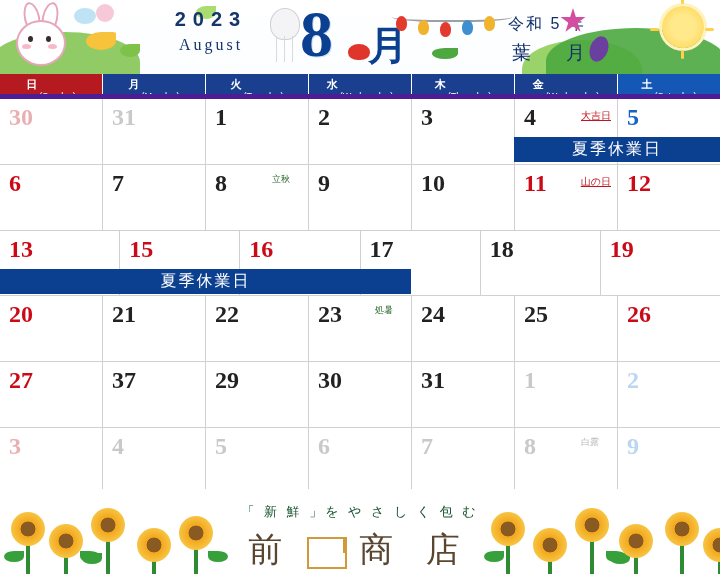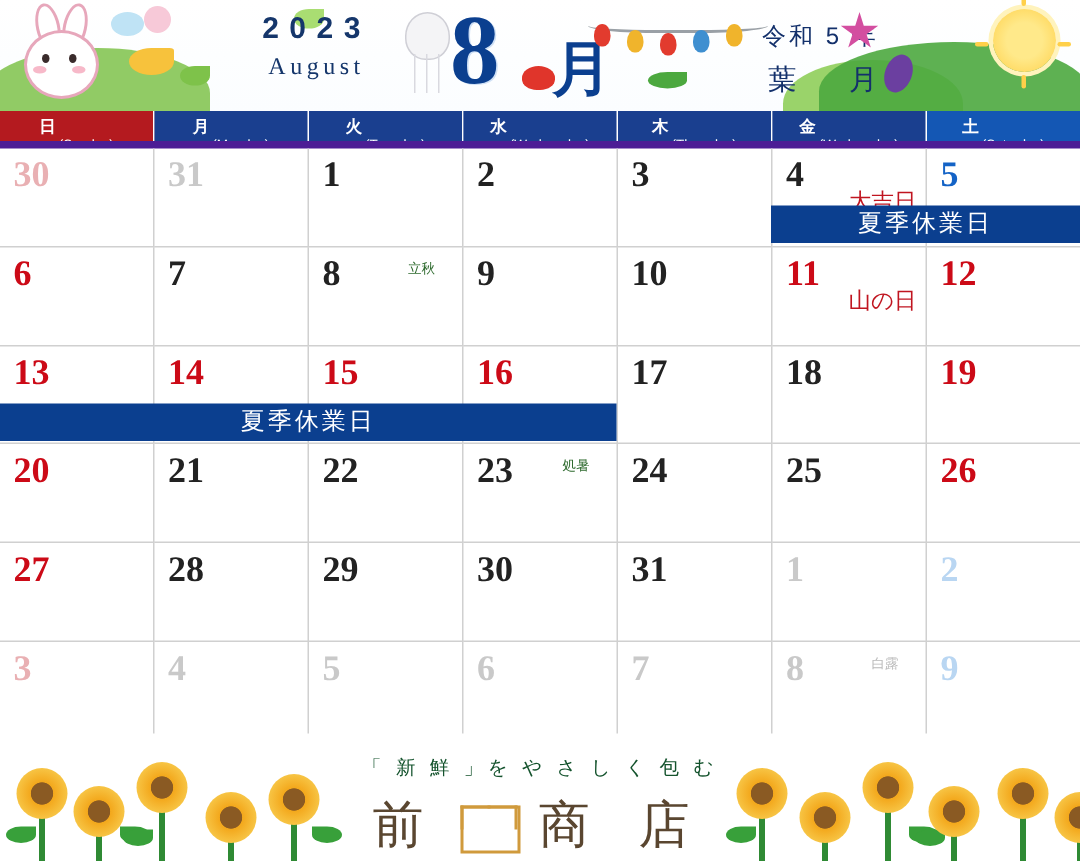--- a/index.html
+++ b/index.html
@@ -64,21 +64,21 @@
   .cell{position:relative;flex:1;border-right:1px solid #d0d0d0;border-bottom:1px solid #d0d0d0;box-sizing:border-box;}
   .cell:last-child{border-right:none;}
   .num{position:absolute;left:9px;top:5px;font-size:24px;font-weight:bold;font-family:"Liberation Serif",serif;}
   .sun-c{color:#cc0a17;}
   .sat-c{color:#1463c6;}
   .wd-c{color:#222;}
   .out-sun{color:#e9b0b3;}
   .out-sat{color:#b9d6f2;}
   .out-wd{color:#c9c9c9;}
   .note{position:absolute;right:18px;top:8px;font-size:9px;color:#2f6b2f;}
-  .note-red{position:absolute;right:6px;top:26px;font-size:15px;color:#c01520;}
+  .note-red{position:absolute;right:6px;top:10px;font-size:10px;color:#c01520;text-decoration:underline;}
 
   .holiday-bar{position:absolute;background:#0b3f8f;color:#fff;font-size:16px;
     display:flex;align-items:center;justify-content:center;letter-spacing:2px;}
 
   
   .footer{position:relative;width:720px;height:85px;background:#fff;overflow:hidden;}
   .tag{position:absolute;left:0;right:0;top:14px;text-align:center;font-size:13px;color:#14532d;letter-spacing:3px;}
   .shopline{position:absolute;left:0;right:0;top:38px;text-align:center;}
   .shopname{font-size:34px;letter-spacing:12px;color:#5a4630;font-family:"Liberation Serif",serif;vertical-align:middle;}
   .boxlogo{display:inline-block;width:40px;height:38px;vertical-align:middle;margin:0 8px;position:relative;}
@@ -235,23 +235,20 @@
       <div class="cell">
           <span class="num sun-c">12</span>
         </div>
     </div>
 
     <div class="row">
       <div class="cell">
           <span class="num sun-c">13</span>
         </div>
       <div class="cell">
-          <span class="num sun-c">14</span>
-        </div>
-      <div class="cell">
           <span class="num sun-c">15</span>
         </div>
       <div class="cell">
           <span class="num sun-c">16</span>
         </div>
       <div class="cell">
           <span class="num wd-c">17</span>
         </div>
       <div class="cell">
           <span class="num wd-c">18</span>
@@ -284,21 +281,21 @@
       <div class="cell">
           <span class="num sun-c">26</span>
         </div>
     </div>
 
     <div class="row">
       <div class="cell">
           <span class="num sun-c">27</span>
         </div>
       <div class="cell">
-          <span class="num wd-c">28</span>
+          <span class="num wd-c">37</span>
         </div>
       <div class="cell">
           <span class="num wd-c">29</span>
         </div>
       <div class="cell">
           <span class="num wd-c">30</span>
         </div>
       <div class="cell">
           <span class="num wd-c">31</span>
         </div>

